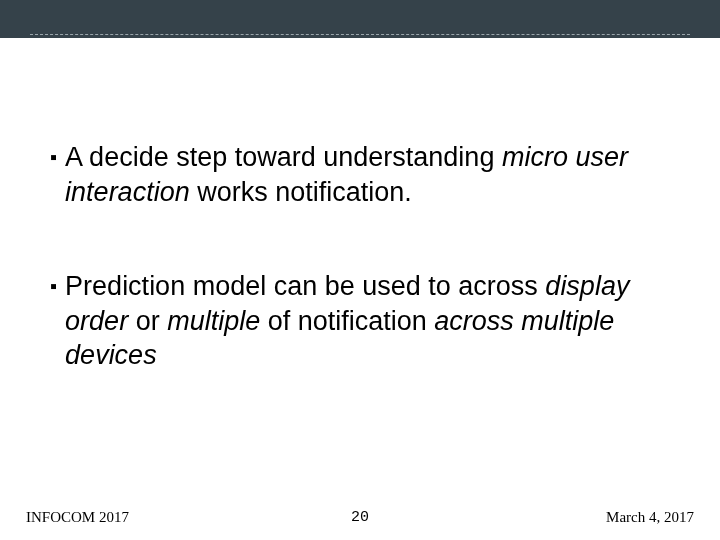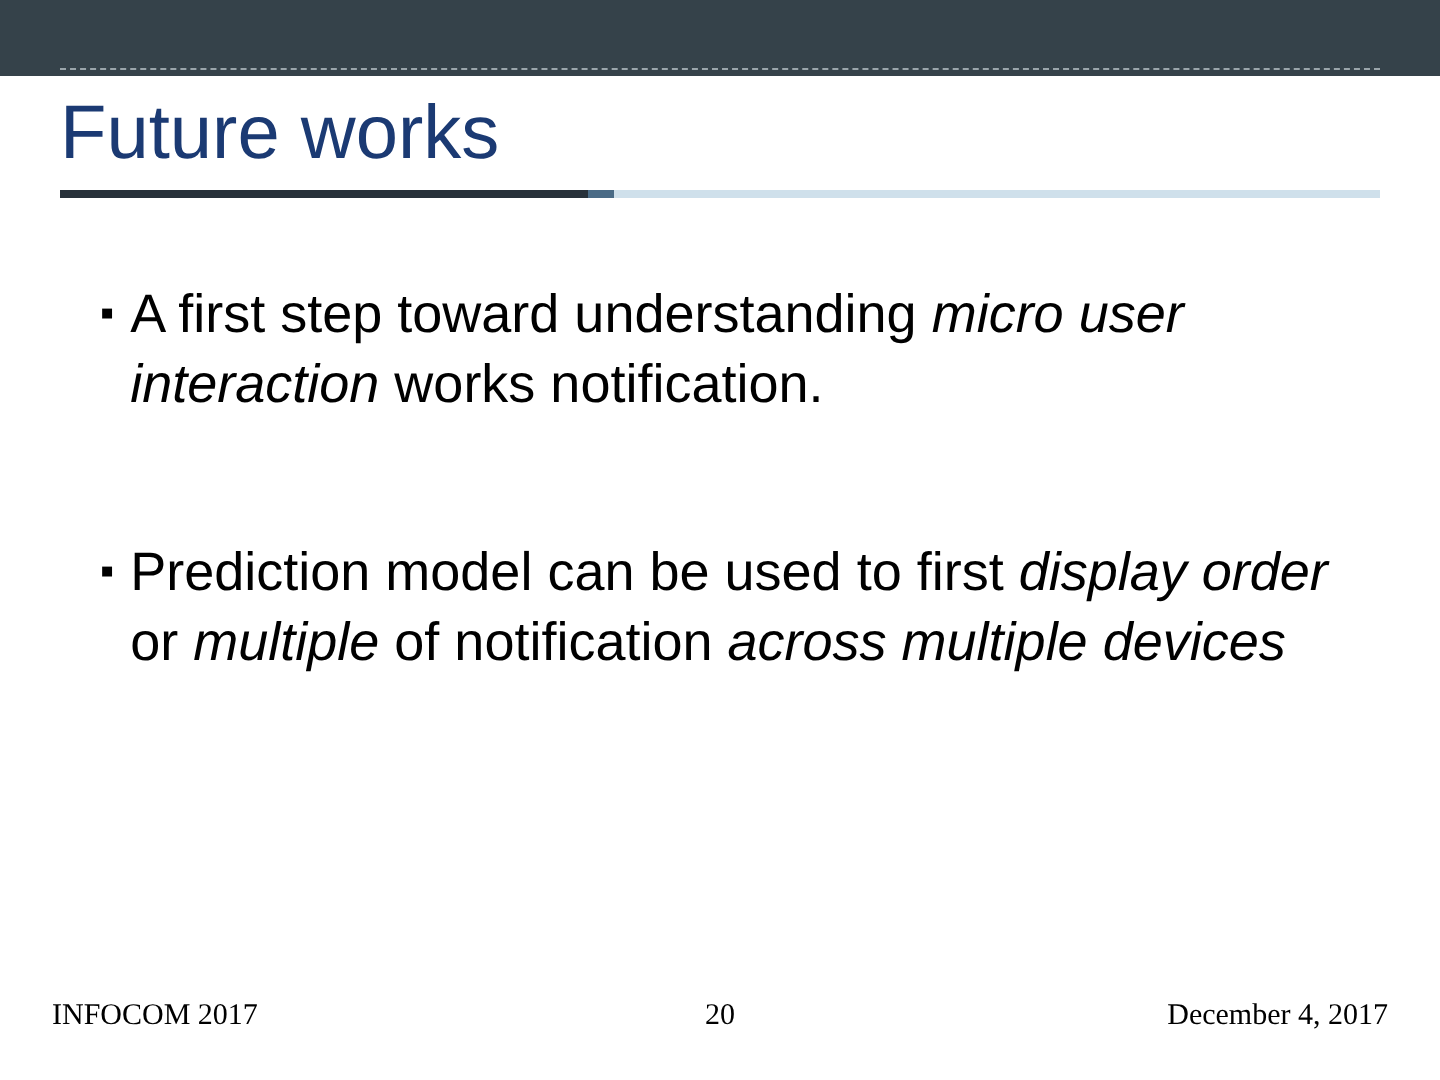--- a/index.html
+++ b/index.html
@@ -76,58 +76,51 @@
   }
   .ital { font-style: italic; }
   .footer {
     position: absolute;
     bottom: 14px;
     left: 0;
     right: 0;
     height: 26px;
     display: flex;
     justify-content: space-between;
-    align-items: flex-start;
+    align-items: flex-end;
     padding: 0 26px;
     box-sizing: border-box;
     font-family: Georgia, 'Times New Roman', serif;
     font-size: 15px;
   }
   .footer .left { }
   .footer .center {
     position: absolute;
     left: 50%;
     transform: translateX(-50%);
+    font-family: Liberation Mono, monospace;
   }
   .footer .right { }
 </style>
 </head>
 <body>
 
 <div class="slide">
   <div class="top-band"></div>
 
-  <div class="header-block">
-    <h1 class="title">Future works</h1>
-    <div class="title-underline">
-      <div class="seg-a"></div>
-      <div class="seg-b"></div>
-      <div class="seg-c"></div>
-    </div>
-  </div>
 
   <div class="content">
     <div class="bullet">
       <span class="marker">▪</span>
-      <span class="text"><span>A first step toward understanding </span><span class="ital">micro user interaction</span><span> works notification.</span></span>
+      <span class="text"><span>A decide step toward understanding </span><span class="ital">micro user interaction</span><span> works notification.</span></span>
     </div>
     <div class="bullet">
       <span class="marker">▪</span>
-      <span class="text"><span>Prediction model can be used to first </span><span class="ital">display order</span><span> or </span><span class="ital">multiple</span><span> of notification </span><span class="ital">across multiple devices</span></span>
+      <span class="text"><span>Prediction model can be used to across </span><span class="ital">display order</span><span> or </span><span class="ital">multiple</span><span> of notification </span><span class="ital">across multiple devices</span></span>
     </div>
   </div>
 
   <div class="footer">
     <span class="left">INFOCOM 2017</span>
     <span class="center">20</span>
-    <span class="right">December 4, 2017</span>
+    <span class="right">March 4, 2017</span>
   </div>
 </div>
 
 </body></html>

